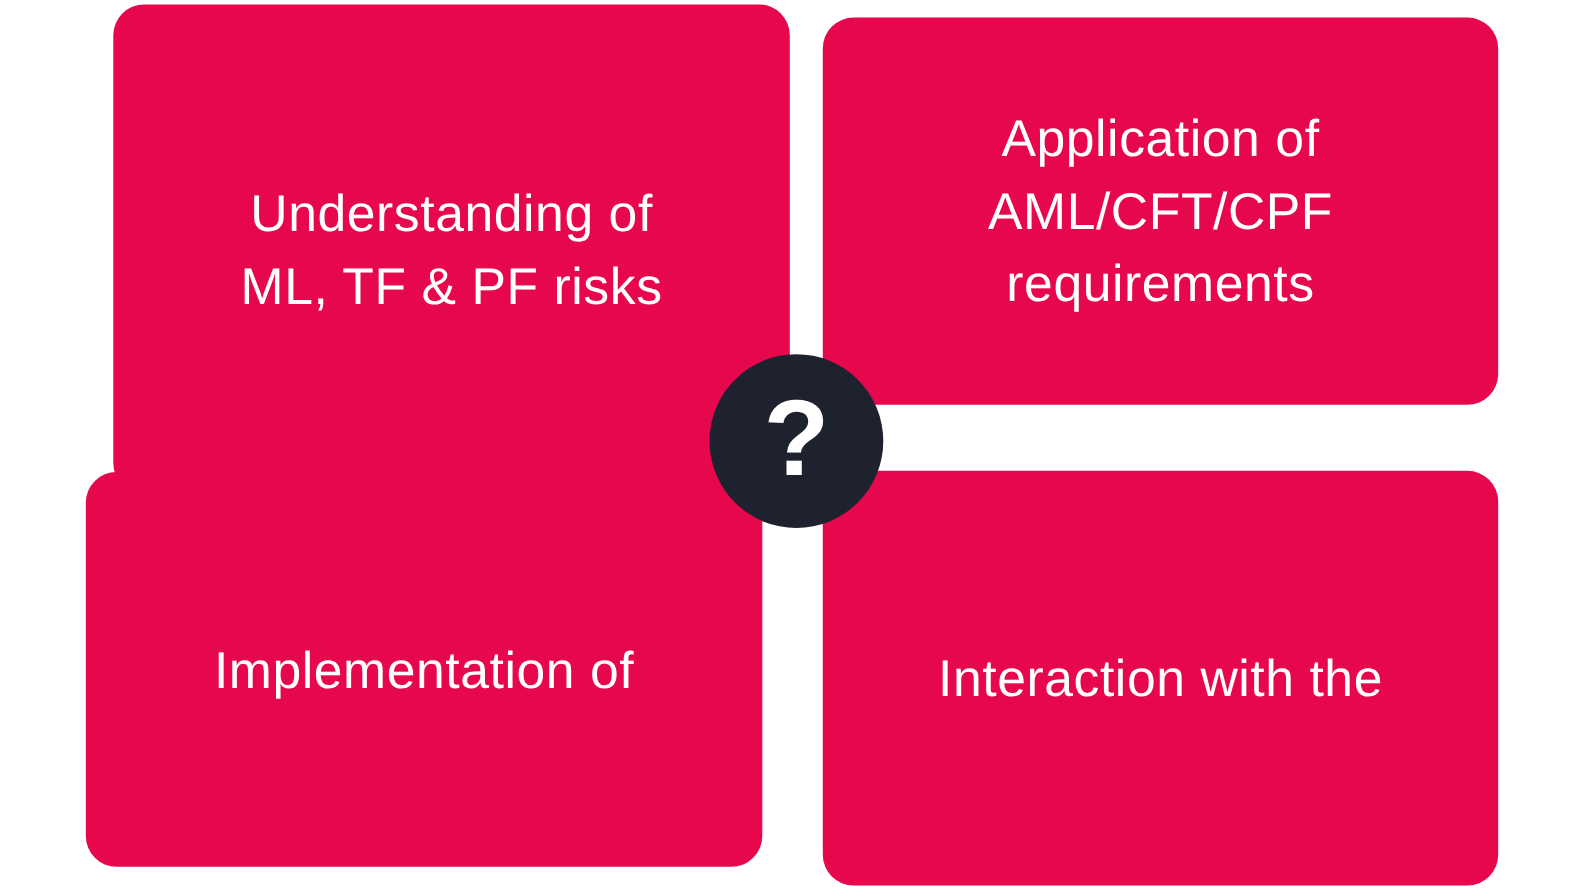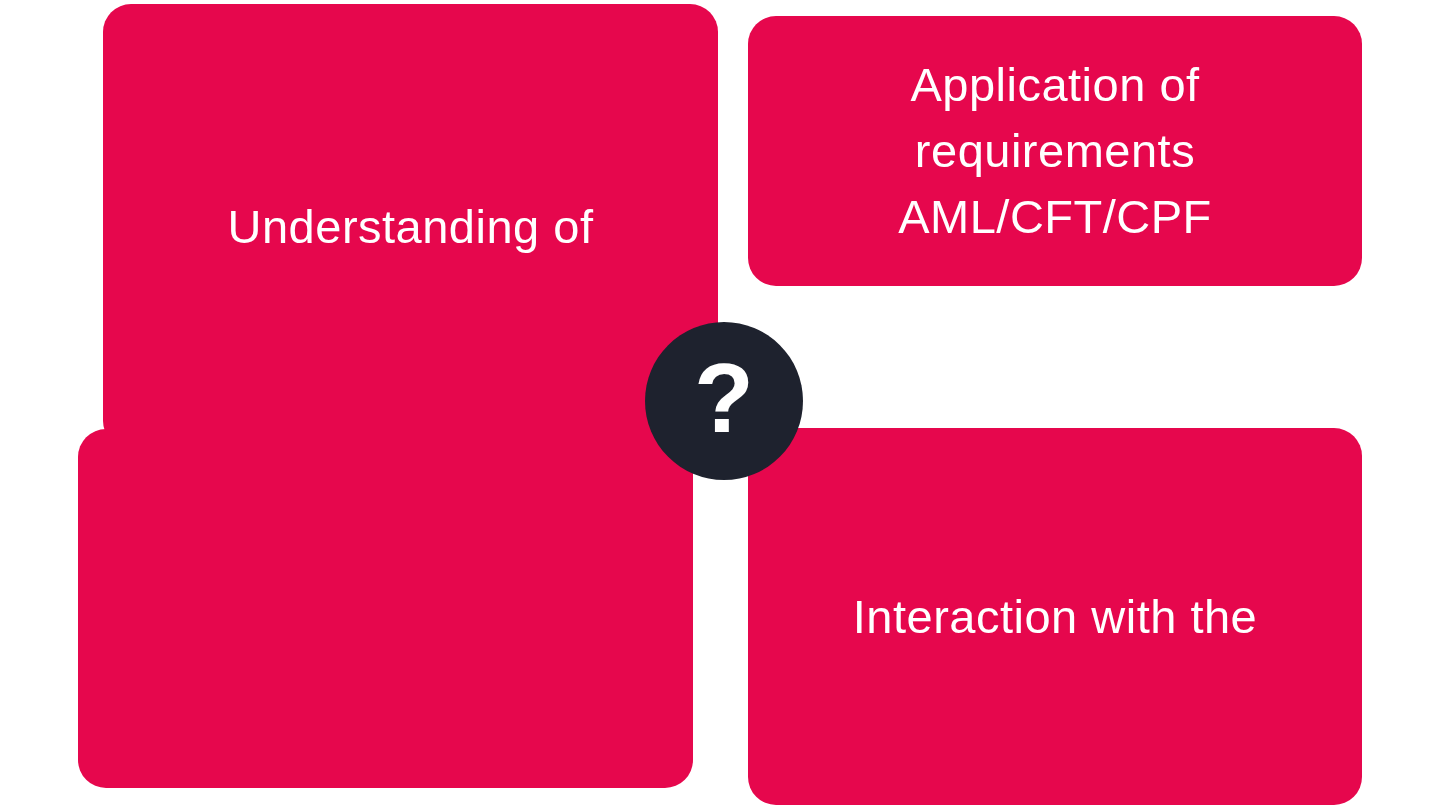--- a/index.html
+++ b/index.html
@@ -27,21 +27,21 @@
     text-align: center;
     z-index: 1;
   }
   .node .line {
     font-size: 47px;
     line-height: 66px;
     letter-spacing: 0.5px;
     white-space: nowrap;
   }
   .node-tl { left: 78px;  top: 4px;  width: 615px; height: 445px; margin-left: 25px; }
-  .node-tr { left: 748px; top: 16px;  width: 614px; height: 270px; }
+  .node-tr { left: 748px; top: 16px;  width: 614px; height: 352px; }
   .node-bl { left: 78px;  top: 429px; width: 615px; height: 359px; }
   .node-br { left: 748px; top: 428px; width: 614px; height: 377px; }
   .connector {
     position: absolute;
     left: 382px;
     top: 371px;
     width: 8px;
     height: 62px;
     background: repeating-linear-gradient(
       to bottom,
@@ -73,29 +73,31 @@
 </style>
 </head>
 <body>
 
 <div class="canvas">
 
   <div class="connector"></div>
 
   <div class="node node-tl">
     <div class="line">Understanding of</div>
+    <div class="line">ML, TF &amp; PF risks</div>
   </div>
 
   <div class="node node-tr">
     <div class="line">Application of</div>
+    <div class="line">AML/CFT/CPF</div>
     <div class="line">requirements</div>
-    <div class="line">AML/CFT/CPF</div>
   </div>
 
   <div class="node node-bl">
+    <div class="line">Implementation of</div>
   </div>
 
   <div class="node node-br">
     <div class="line">Interaction with the</div>
   </div>
 
   <div class="center-badge">
     <div class="glyph">?</div>
   </div>
 

